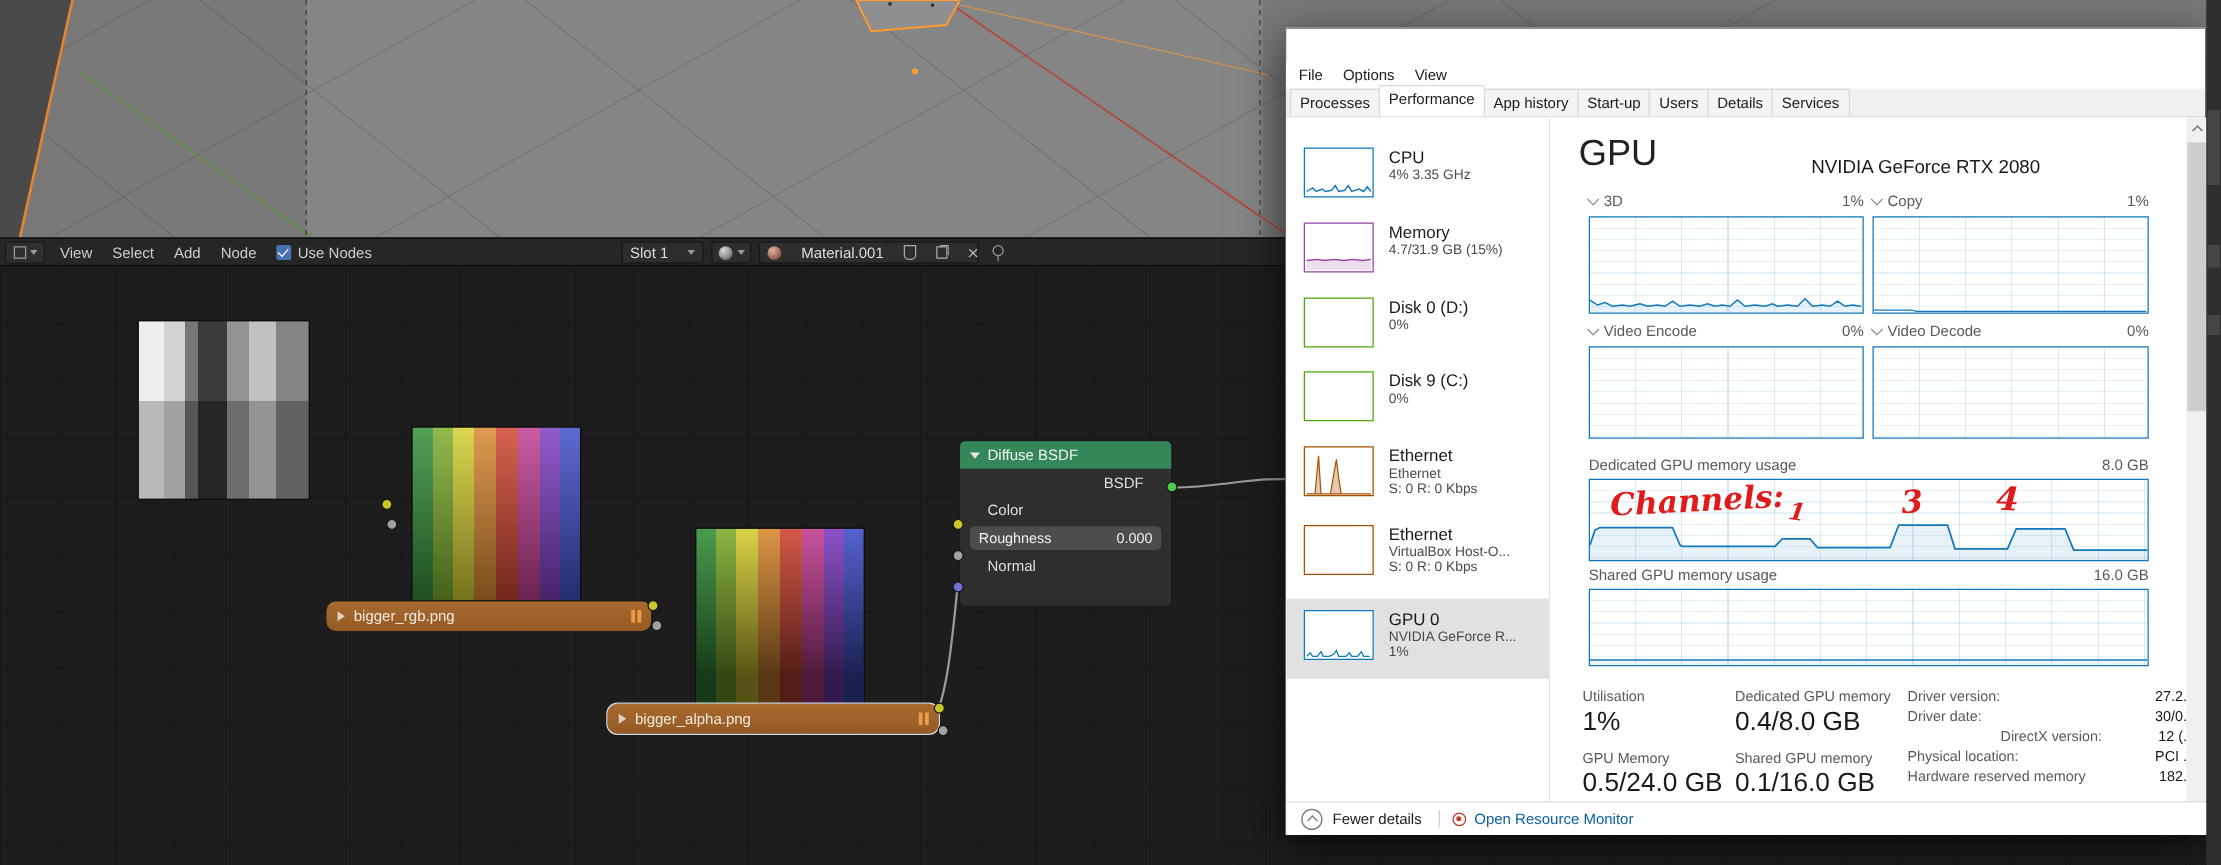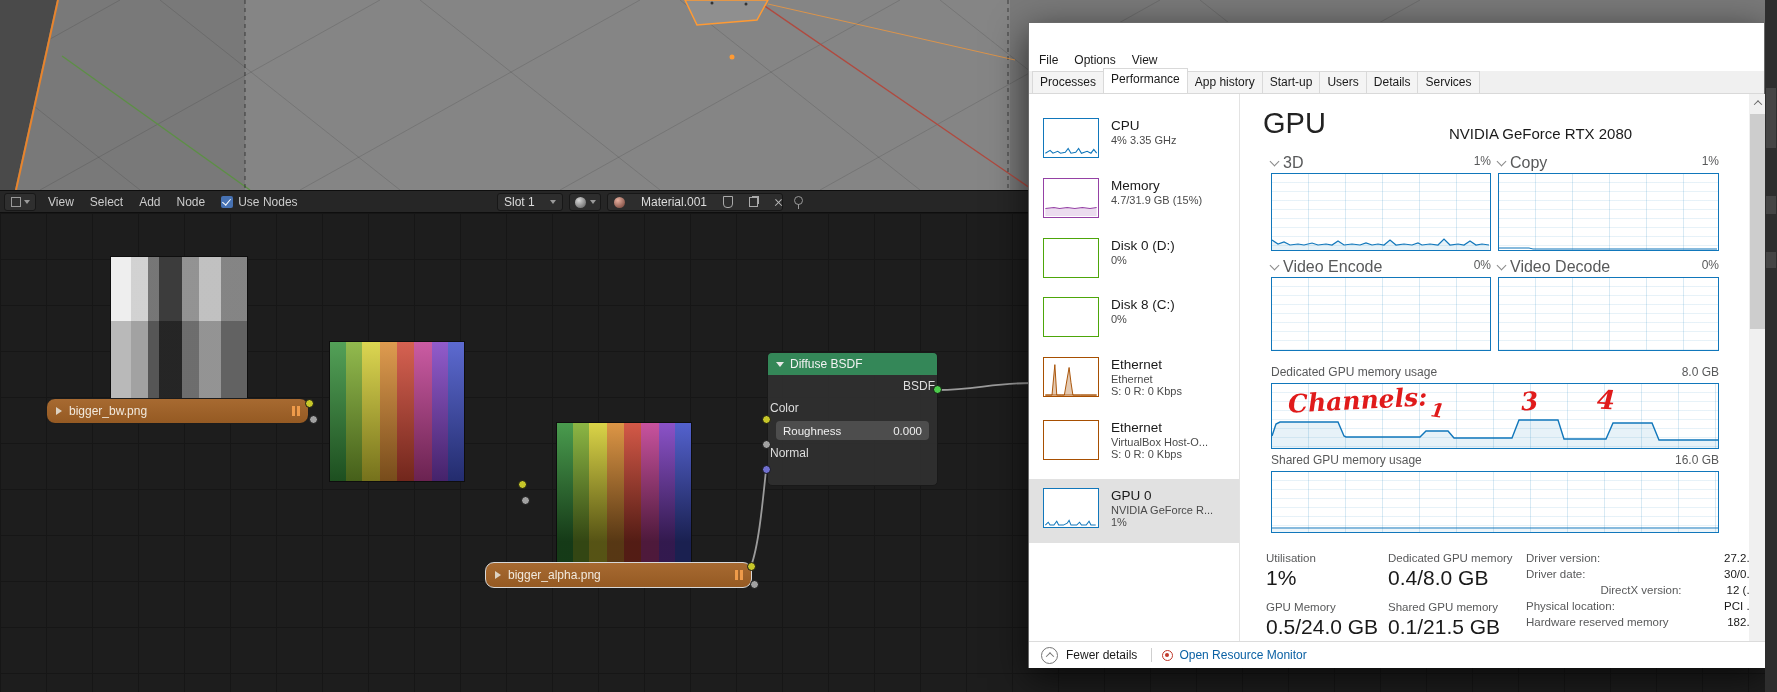--- a/index.html
+++ b/index.html
@@ -34,21 +34,21 @@
        border-left:6px solid #ddd2c2;margin:0 7px 0 9px;}
   .imgmark{margin-left:auto;margin-right:8px;display:flex;gap:2px;}
   .imgmark i{display:block;width:3px;height:10px;background:#ef9b4a;}
   .preview{position:absolute;border:1px solid #0e0e0e;}
   .sock{position:absolute;width:9px;height:9px;border-radius:50%;border:1.5px solid #141414;box-sizing:border-box;}
   #bsdfnode{position:absolute;left:767px;top:352px;width:171px;height:134px;background:#2f2f2fee;
             border:1px solid #191919;border-radius:5px;box-sizing:border-box;font-size:12px;color:#dedede;}
   #bsdfhead{height:22px;background:#348758;border-radius:4px 4px 0 0;display:flex;align-items:center;color:#f2f2f2;}
   .dtri{width:0;height:0;border-left:4px solid transparent;border-right:4px solid transparent;
         border-top:5px solid #e8e8e8;margin:0 6px 0 8px;}
-  .brow{padding:0 2px;height:22px;display:flex;align-items:center;}
+  .brow{padding:0 22px;height:22px;display:flex;align-items:center;}
   #rslider{margin:2px 8px;height:19px;background:#4d4d4d;border-radius:4px;display:flex;
            align-items:center;justify-content:space-between;padding:0 7px;font-size:11.5px;color:#efefef;}
   
   #tm{position:absolute;left:1028px;top:22px;width:737px;height:646px;background:#fff;
       box-shadow:0 10px 34px rgba(0,0,0,.65);border:1px solid #6a6a6a;box-sizing:border-box;font-size:12px;color:#1a1a1a;}
   #tmtitle{position:absolute;left:0;top:0;width:100%;height:25px;background:#373737;color:#eee;
            display:flex;align-items:center;}
   .wbtns{position:absolute;right:0;top:0;height:25px;display:flex;}
   .wbtn{width:45px;height:100%;display:flex;align-items:center;justify-content:center;}
   #tmmenu{position:absolute;left:0;top:25px;width:100%;height:23px;background:#fff;display:flex;align-items:center;padding-left:2px;box-sizing:border-box;}
@@ -62,21 +62,21 @@
   .sbicon{width:56px;height:40px;background:#fff;border:1px solid;box-sizing:border-box;flex:none;}
   .sbtext{margin-left:12px;line-height:1.15;}
   .sbtitle{font-size:13.5px;}
   .sbsub{font-size:11px;color:#4a4a4a;}
   #sbsel{position:absolute;left:0;top:385px;width:210px;height:64px;background:#e1e1e1;}
   #sbsep{position:absolute;left:210px;top:0;width:1px;height:100%;background:#e3e3e3;}
   .tmchart{position:absolute;background:#fff;border:1px solid #1177bb;box-sizing:border-box;
     background-image:repeating-linear-gradient(to right,transparent 0 36px,rgba(17,125,187,.16) 36px 37px),
                      repeating-linear-gradient(to bottom,transparent 0 8px,rgba(17,125,187,.10) 8px 9px);}
   .tmchart svg{position:absolute;left:0;top:0;}
-  .chlabel{position:absolute;font-size:16px;color:#58595a;display:flex;align-items:center;gap:5px;justify-content:flex-end;}
+  .chlabel{position:absolute;font-size:12px;color:#58595a;display:flex;align-items:center;gap:5px;justify-content:flex-end;}
   .chev{width:6px;height:6px;border-right:1.4px solid #8a8a8a;border-bottom:1.4px solid #8a8a8a;
         transform:rotate(45deg);margin-top:-3px;}
   .pct{position:absolute;font-size:12px;color:#58595a;text-align:right;}
   .memlabel{position:absolute;font-size:12px;color:#58595a;}
   .anno{position:absolute;color:#e01b1b;font-family:"DejaVu Serif",serif;font-style:italic;font-weight:bold;}
   .statlbl{position:absolute;font-size:11.5px;color:#58595a;}
   .statval{position:absolute;font-size:21px;font-weight:300;color:#191919;}
   .krow{position:absolute;font-size:11.5px;}
   .krow .v{position:absolute;right:0;top:0;color:#191919;}
   #tmfooter{position:absolute;left:0;top:618px;width:737px;height:27px;background:#fff;
@@ -172,31 +172,31 @@
     linear-gradient(90deg,#35903a 0 12%,#7fae2f 12% 24%,#d6cf33 24% 37%,#d98a31 37% 50%,#cf4633 50% 63%,#c23f93 63% 76%,#7e3fc2 76% 88%,#4050c8 88% 100%);"></div>
   <div class="preview" style="left:556px;top:422px;width:134px;height:140px;
     background-image:linear-gradient(180deg,rgba(255,255,255,.1),rgba(0,0,0,.6) 85%),
     linear-gradient(90deg,#35903a 0 12%,#7fae2f 12% 24%,#d6cf33 24% 37%,#d98a31 37% 50%,#cf4633 50% 63%,#c23f93 63% 76%,#7e3fc2 76% 88%,#4050c8 88% 100%);"></div>
 
   <svg width="1777" height="692" style="position:absolute;left:0;top:0;pointer-events:none;">
     <path d="M938,390 C975,390 992,383 1032,383" stroke="#9b9b9b" stroke-width="1.8" fill="none"></path>
     <path d="M751,566 C758,548 762,510 766,470" stroke="#9b9b9b" stroke-width="1.8" fill="none"></path>
   </svg>
 
-  <div class="nodebar" style="left:46px;top:398px;width:263px;">
+  <span class="sock" style="left:305px;top:399px;background:#c7c729;"></span>
+  <span class="sock" style="left:309px;top:415px;background:#a1a1a1;"></span>
+
+  <div class="nodebar" style="left:260px;top:480px;width:262px;">
     <span class="tri"></span>
-    <span>bigger_bw.png</span>
+    <span>bigger_rgb.png</span>
     <span class="imgmark">
         <i></i>
         <i></i>
       </span>
   </div>
-  <span class="sock" style="left:305px;top:399px;background:#c7c729;"></span>
-  <span class="sock" style="left:309px;top:415px;background:#a1a1a1;"></span>
-
   <span class="sock" style="left:518px;top:480px;background:#c7c729;"></span>
   <span class="sock" style="left:521px;top:496px;background:#a1a1a1;"></span>
 
   <div class="nodebar" style="left:485px;top:562px;width:267px;border-color:#d8d8d8;">
     <span class="tri"></span>
     <span>bigger_alpha.png</span>
     <span class="imgmark">
         <i></i>
         <i></i>
       </span>
@@ -270,21 +270,21 @@
       <div class="sbitem" style="top:144px;">
         <svg class="sbicon" style="border-color:#4da60a;" viewBox="0 0 56 40"></svg>
         <div class="sbtext">
             <div class="sbtitle">Disk 0 (D:)</div>
         <div class="sbsub">0%</div>
           </div>
       </div>
       <div class="sbitem" style="top:203px;">
         <svg class="sbicon" style="border-color:#4da60a;" viewBox="0 0 56 40"></svg>
         <div class="sbtext">
-            <div class="sbtitle">Disk 8 (C:)</div>
+            <div class="sbtitle">Disk 9 (C:)</div>
         <div class="s bsub sbsub">0%</div>
           </div>
       </div>
       <div class="sbitem" style="top:263px;">
         <svg class="sbicon" style="border-color:#a74f01;" viewBox="0 0 56 40">
           <polygon points="1,39 8,39 11,7 13,39 18,39 21,39 26,10 28,26 30,39 38,39 55,39" fill="rgba(167,79,1,.3)" stroke="#a74f01" stroke-width="1"></polygon>
         </svg>
         <div class="sbtext">
             <div class="sbtitle">Ethernet</div>
         <div class="sbsub">Ethernet</div>
@@ -373,21 +373,21 @@
 
       <div style="position:absolute;left:0;top:455px;width:720px;height:88px;overflow:hidden;">
         <div class="statlbl" style="left:237px;top:3px;">Utilisation</div>
         <div class="statval" style="left:237px;top:17px;">1%</div>
         <div class="statlbl" style="left:237px;top:52px;">GPU Memory</div>
         <div class="statval" style="left:237px;top:66px;">0.5/24.0 GB</div>
 
         <div class="statlbl" style="left:359px;top:3px;">Dedicated GPU memory</div>
         <div class="statval" style="left:359px;top:17px;">0.4/8.0 GB</div>
         <div class="statlbl" style="left:359px;top:52px;">Shared GPU memory</div>
-        <div class="statval" style="left:359px;top:66px;">0.1/21.5 GB</div>
+        <div class="statval" style="left:359px;top:66px;">0.1/16.0 GB</div>
 
         <div class="krow" style="left:497px;top:3px;width:230px;"><span class="statlbl" style="position:static;">Driver version:</span><span class="v">27.2...</span></div>
         <div class="krow" style="left:497px;top:19px;width:230px;"><span class="statlbl" style="position:static;">Driver date:</span><span class="v">30/0...</span></div>
         <div class="krow" style="left:497px;top:35px;width:230px;text-align:center;"><span class="statlbl" style="position:static;">DirectX version:</span><span class="v">12 (...</span></div>
         <div class="krow" style="left:497px;top:51px;width:230px;"><span class="statlbl" style="position:static;">Physical location:</span><span class="v">PCI ...</span></div>
         <div class="krow" style="left:497px;top:67px;width:230px;"><span class="statlbl" style="position:static;">Hardware reserved memory</span><span class="v">182...</span></div>
       </div>
     </div>
 
     <div id="scrollbar">

